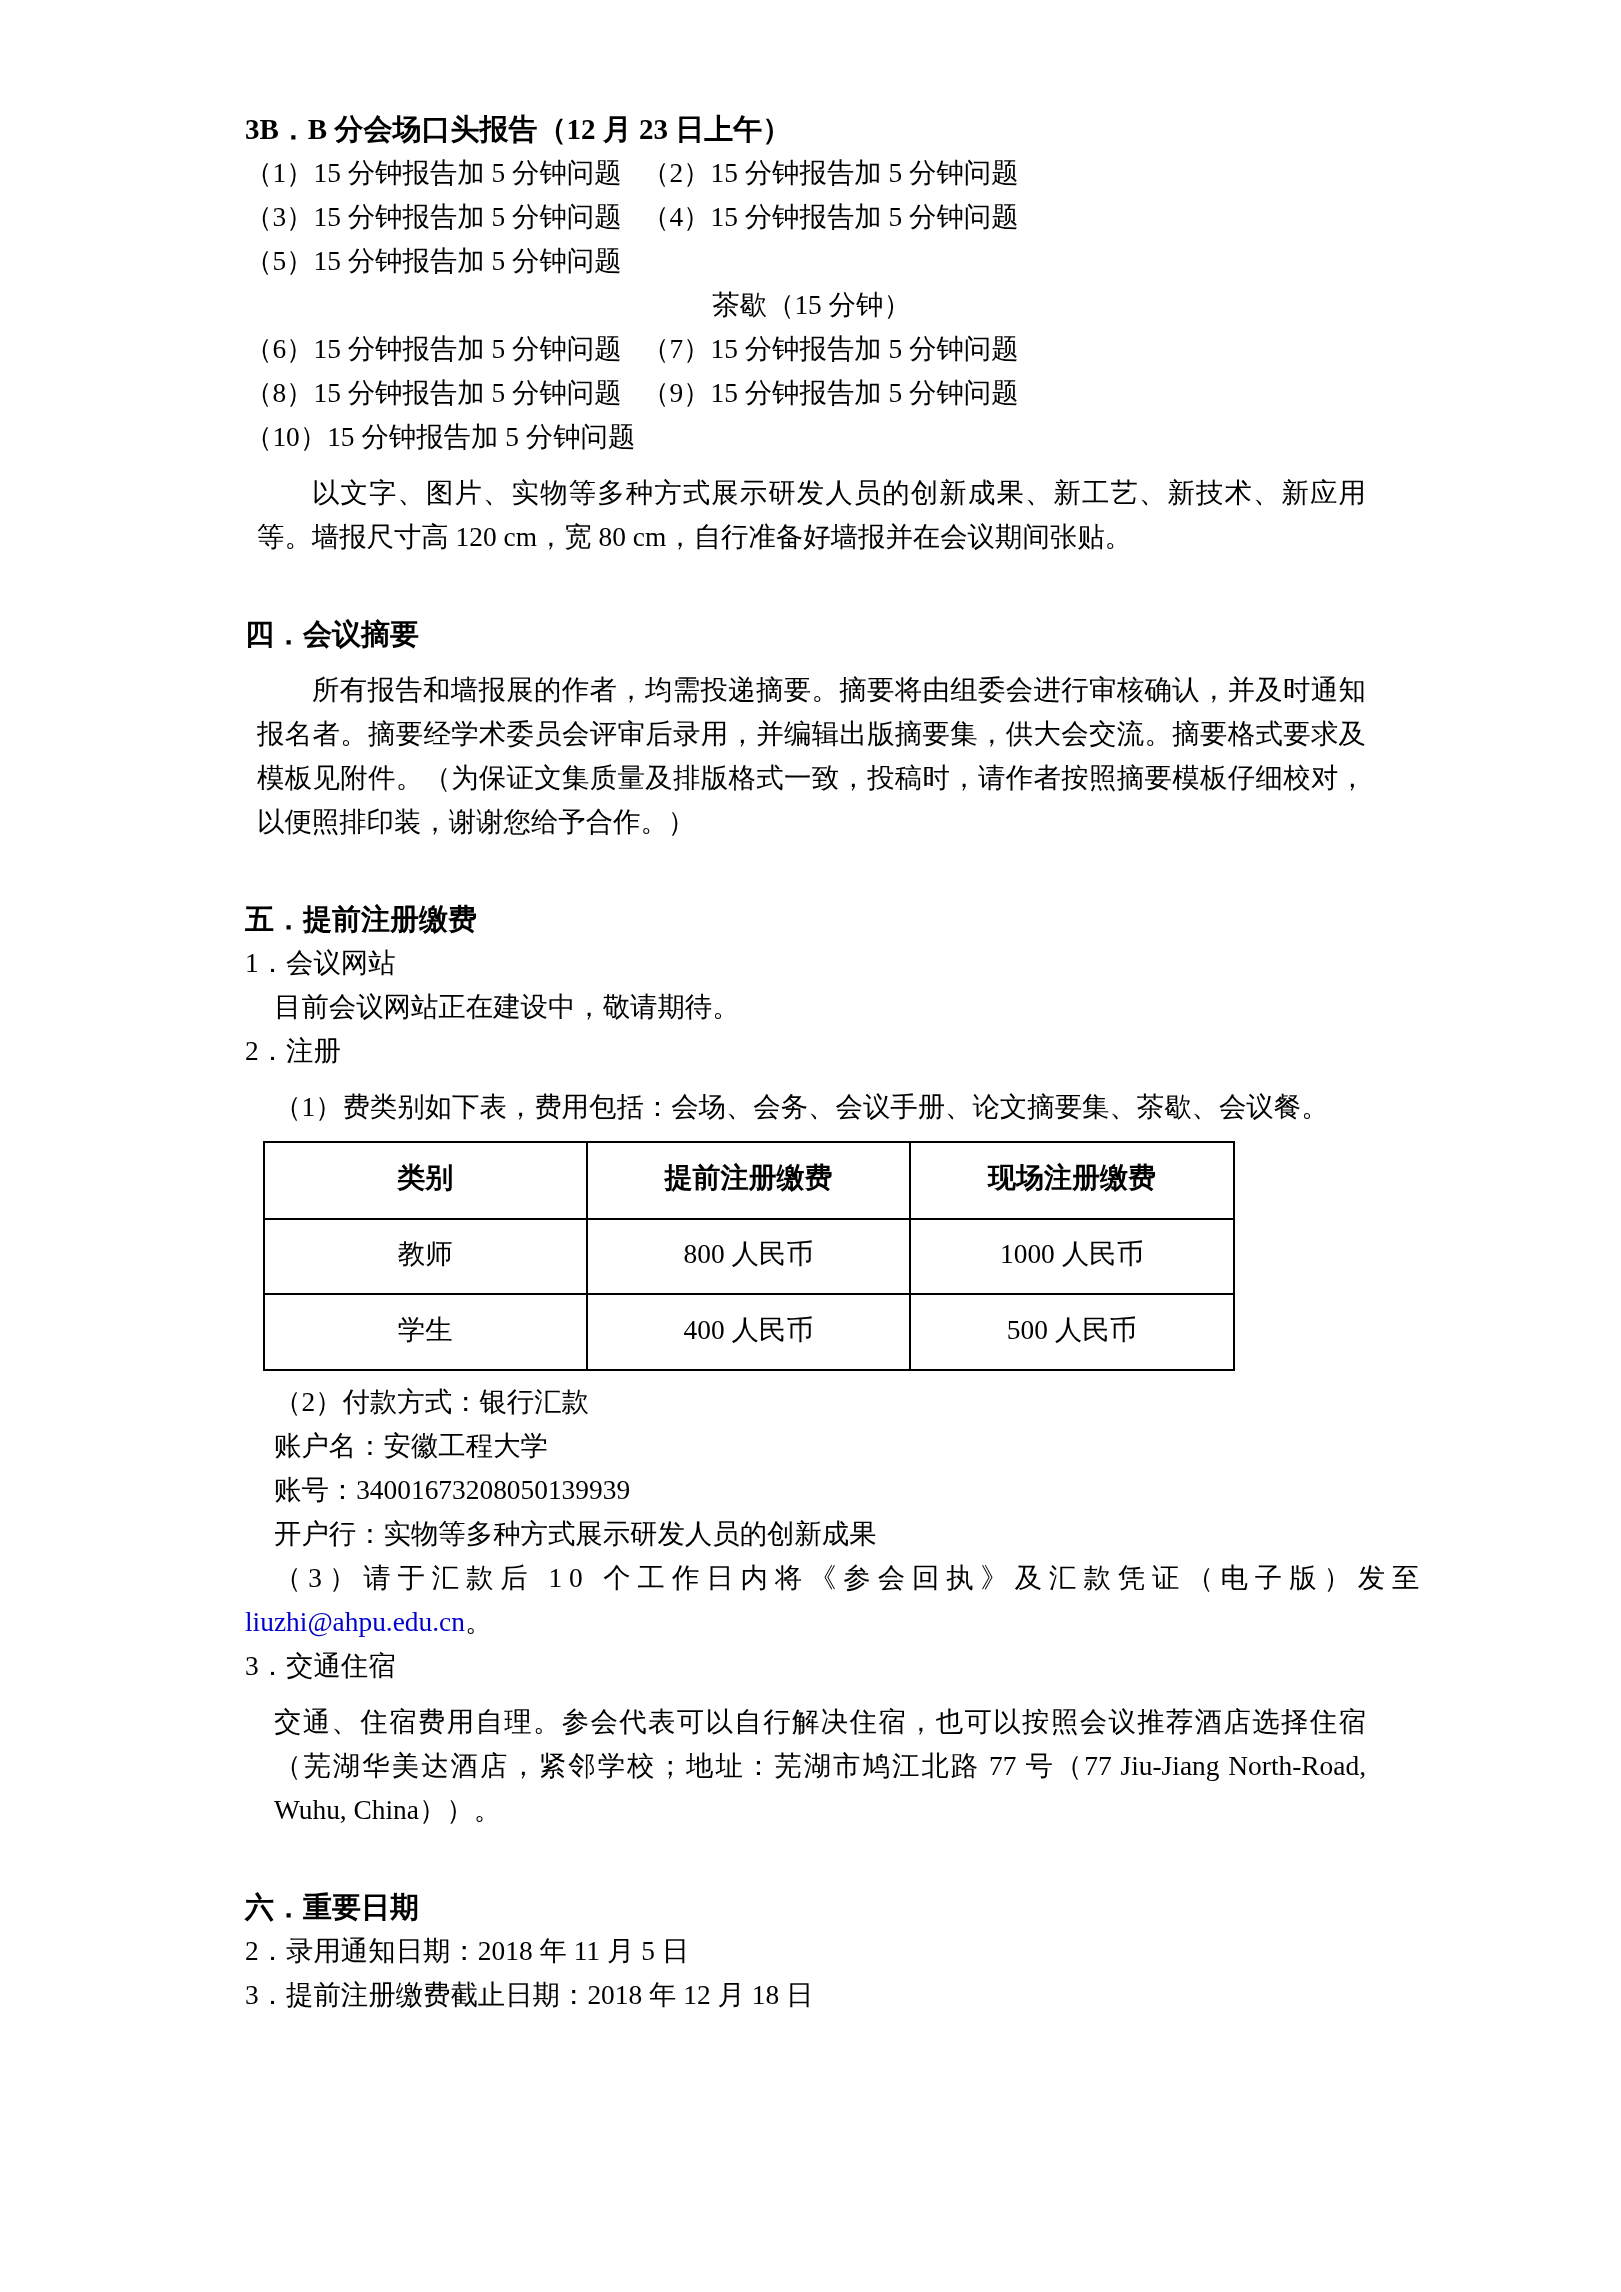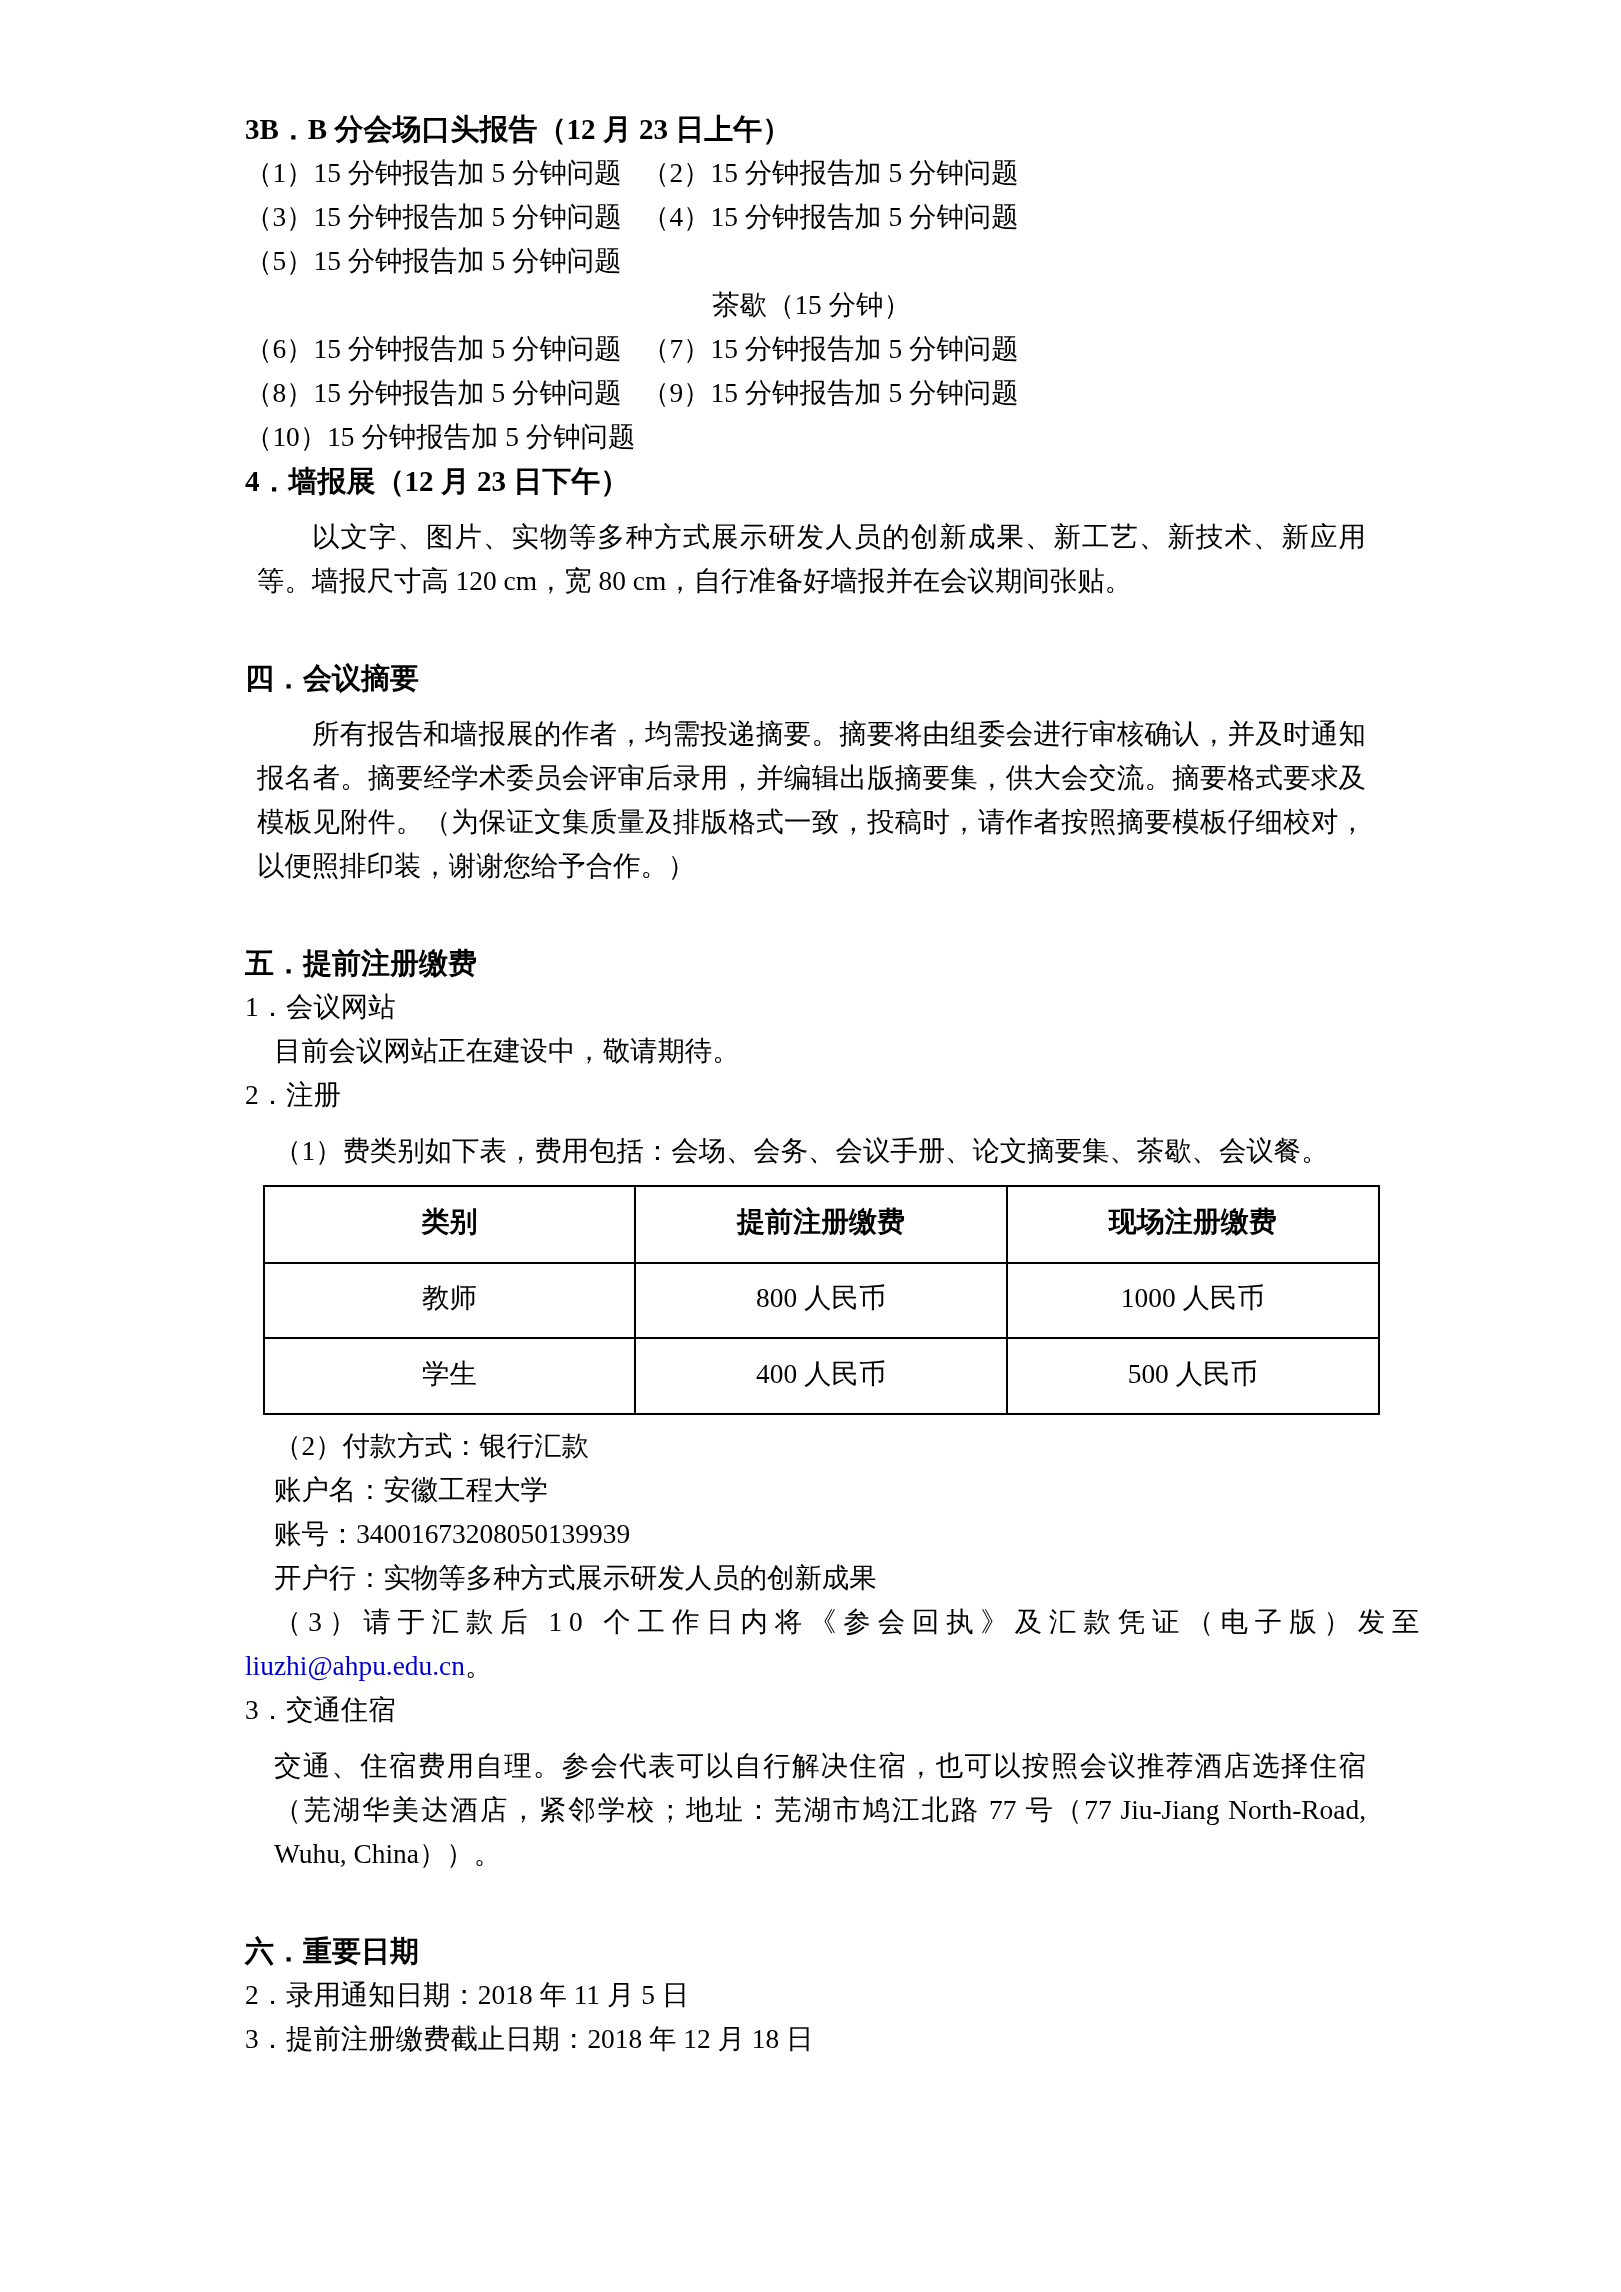--- a/index.html
+++ b/index.html
@@ -21,21 +21,21 @@
   .gap{height:41px;}
   p{margin:12px;text-align:justify;}
   .ti2{text-indent:55px;}
   .ind1{margin-left:29px;}
   .just{text-align:justify;}
   .spread{letter-spacing:6.9px;white-space:nowrap;}
   .email-link{color:#0000cc;text-decoration:none;cursor:pointer;}
   table.fee{
     border-collapse:collapse;
     table-layout:fixed;
-    width:1117px;
+    width:972px;
     margin:8.8px 0 8.8px 17.6px;
   }
   table.fee th,table.fee td{
     border:2px solid #000;
     text-align:center;
     vertical-align:top;
     padding-top:12.7px;
   }
   table.fee th{height:61px;font-weight:bold;font-size:28px;}
   table.fee td{height:60px;}
@@ -64,21 +64,20 @@
       <span>（7）15 分钟报告加 5 分钟问题</span>
     </div>
     <div class="row">
       <span class="col1">（8）15 分钟报告加 5 分钟问题</span>
       <span>（9）15 分钟报告加 5 分钟问题</span>
     </div>
     <div class="row">
       <span class="col1">（10）15 分钟报告加 5 分钟问题</span>
     </div>
 
-    <div class="heading">4．墙报展（12 月 23 日下午）</div>
     <p class="ti2">以文字、图片、实物等多种方式展示研发人员的创新成果、新工艺、新技术、新应用等。墙报尺寸高 120 cm，宽 80 cm，自行准备好墙报并在会议期间张贴。</p>
 
     <div class="gap"></div>
 
     <div class="heading">四．会议摘要</div>
     <p class="ti2">所有报告和墙报展的作者，均需投递摘要。摘要将由组委会进行审核确认，并及时通知报名者。摘要经学术委员会评审后录用，并编辑出版摘要集，供大会交流。摘要格式要求及模板见附件。（为保证文集质量及排版格式一致，投稿时，请作者按照摘要模板仔细校对，以便照排印装，谢谢您给予合作。）</p>
 
     <div class="gap"></div>
 
     <div class="heading">五．提前注册缴费</div>

